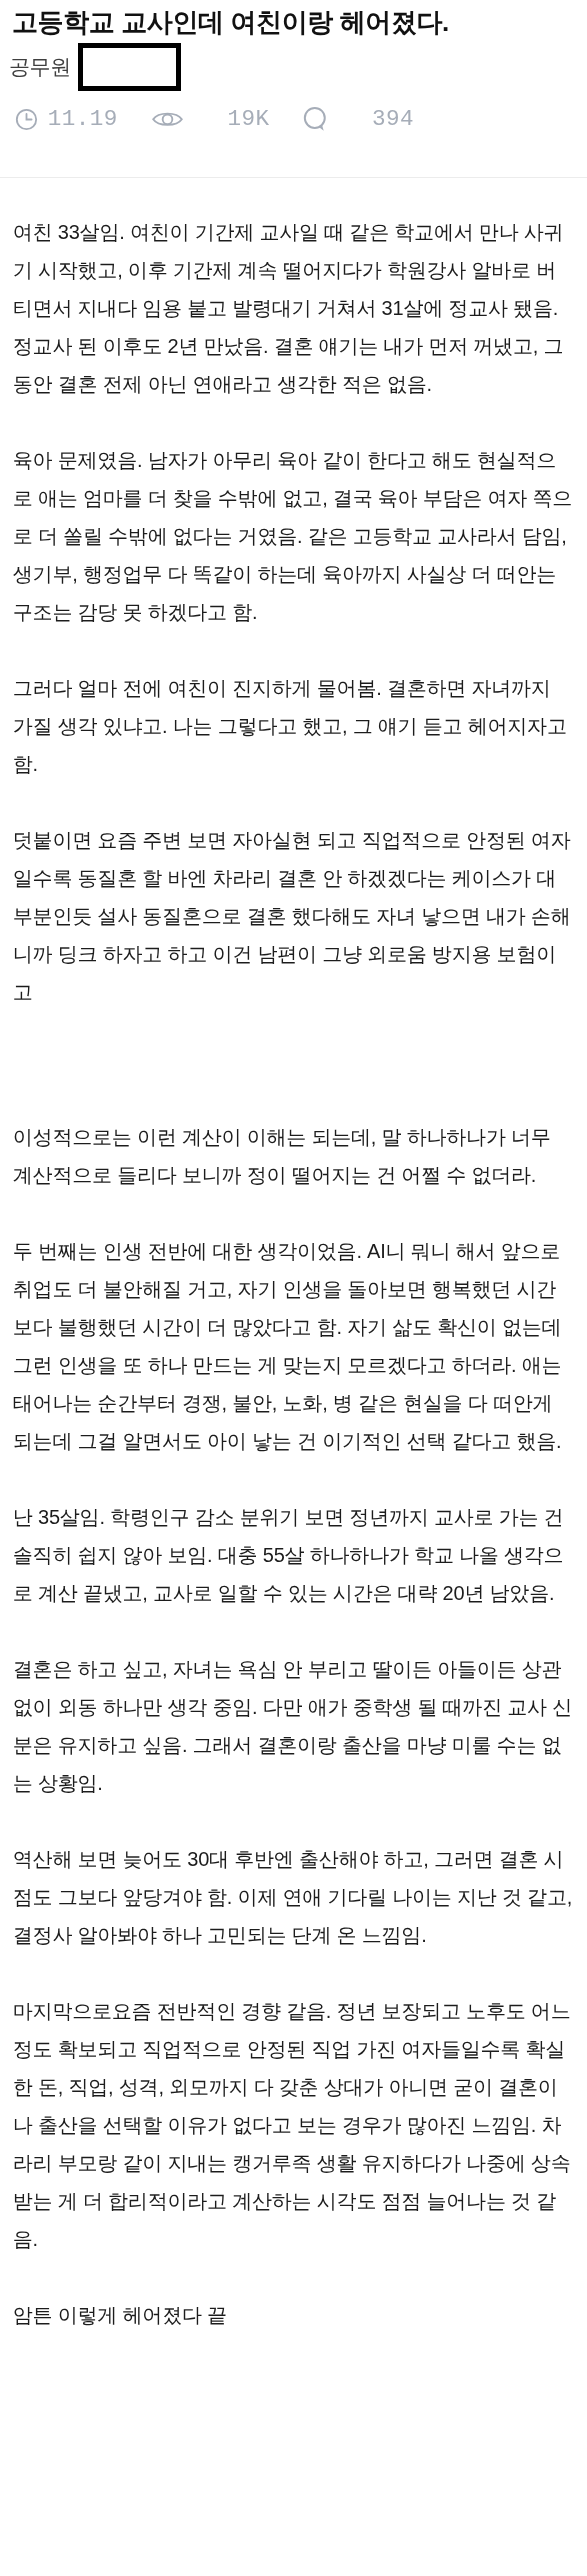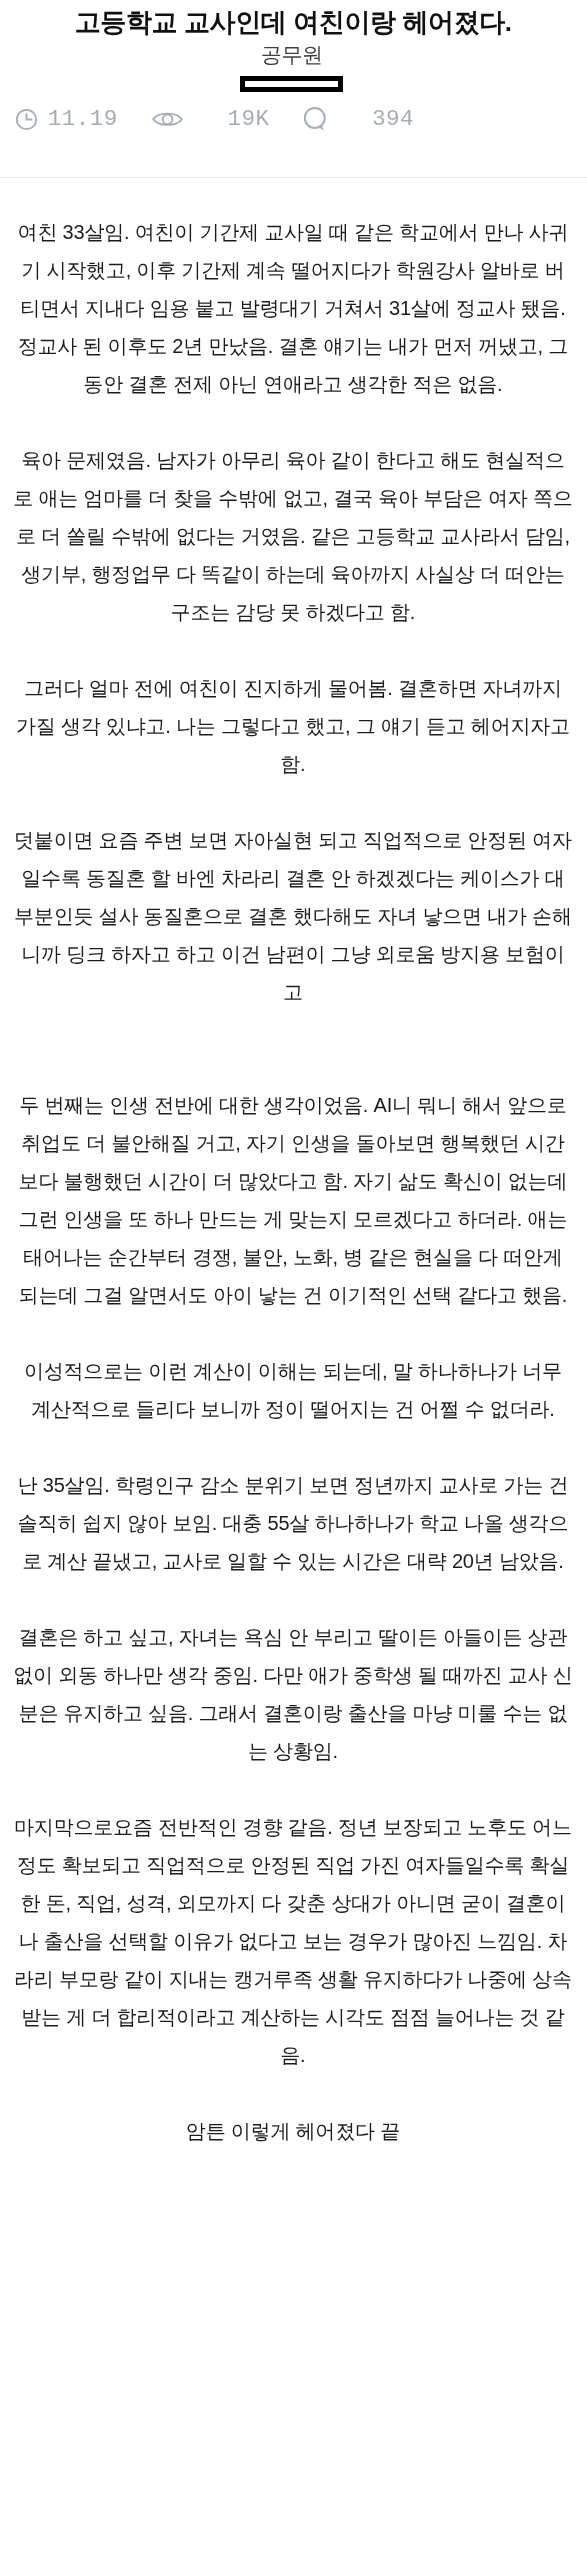--- a/index.html
+++ b/index.html
@@ -4,38 +4,37 @@
 <style>
   html, body { margin: 0; padding: 0; background: #ffffff; }
   body {
     width: 588px;
     height: 2576px;
     font-family: "Liberation Sans", "DejaVu Sans", sans-serif;
     color: #1c1c1c;
     overflow: hidden;
     position: relative;
   }
-  .page { width: 588px; text-align: center; }
+  .page { width: 588px; }
 
   .title {
     margin: 4.5px 13.6px 0 12px;
     font-size: 26px;
     line-height: 35px;
     font-weight: 700;
     color: #111111;
     letter-spacing: -0.4px;
   }
 
   .author-row {
     display: flex;
     align-items: center;
     margin: 1.5px 13.6px 0 9px;
     height: 51px;
     gap: 6.8px;
-    flex-direction: column;
   }
   .author-cat {
     font-size: 21px;
     color: #3f3f3f;
     letter-spacing: -0.4px;
   }
   .redacted {
     width: 93px;
     height: 38px;
     border: 5.3px solid #000000;
@@ -69,21 +68,21 @@
   }
 
   .body {
     padding: 35px 15px 0 12.8px;
     font-size: 20px;
     line-height: 38px;
     color: #1c1c1c;
     letter-spacing: -0.2px;
   }
   .body p { margin: 0 0 38px 0; }
-  .body p.gap-xl { margin-bottom: 75px; }
+  .body p.gap-xl { margin-bottom: 107px; }
   .body p.last { margin-bottom: 0; }
 </style>
 </head>
 <body>
 
 <div class="page">
 
   <h1 class="title">고등학교 교사인데 여친이랑 헤어졌다.</h1>
 
   <div class="author-row">
@@ -119,22 +118,23 @@
 
   </div>
 
   <hr class="divider">
 
   <div class="body">
     <p>여친 33살임. 여친이 기간제 교사일 때 같은 학교에서 만나 사귀기 시작했고, 이후 기간제 계속 떨어지다가 학원강사 알바로 버티면서 지내다 임용 붙고 발령대기 거쳐서 31살에 정교사 됐음. 정교사 된 이후도 2년 만났음. 결혼 얘기는 내가 먼저 꺼냈고, 그동안 결혼 전제 아닌 연애라고 생각한 적은 없음.</p>
     <p>육아 문제였음. 남자가 아무리 육아 같이 한다고 해도 현실적으로 애는 엄마를 더 찾을 수밖에 없고, 결국 육아 부담은 여자 쪽으로 더 쏠릴 수밖에 없다는 거였음. 같은 고등학교 교사라서 담임, 생기부, 행정업무 다 똑같이 하는데 육아까지 사실상 더 떠안는 구조는 감당 못 하겠다고 함.</p>
     <p>그러다 얼마 전에 여친이 진지하게 물어봄. 결혼하면 자녀까지 가질 생각 있냐고. 나는 그렇다고 했고, 그 얘기 듣고 헤어지자고 함.</p>
     <p class="gap-xl">덧붙이면 요즘 주변 보면 자아실현 되고 직업적으로 안정된 여자일수록 동질혼 할 바엔 차라리 결혼 안 하겠겠다는 케이스가 대부분인듯  설사 동질혼으로 결혼 했다해도 자녀 낳으면 내가 손해니까 딩크 하자고 하고 이건 남편이 그냥 외로움 방지용 보험이고</p>
+    <p>이성적으로는 이런 계산이 이해는 되는데, 말 하나하나가 너무 계산적으로 들리다 보니까 정이 떨어지는 건 어쩔 수 없더라.</p>
     <p>두 번째는 인생 전반에 대한 생각이었음. AI니 뭐니 해서 앞으로 취업도 더 불안해질 거고, 자기 인생을 돌아보면 행복했던 시간보다 불행했던 시간이 더 많았다고 함. 자기 삶도 확신이 없는데 그런 인생을 또 하나 만드는 게 맞는지 모르겠다고 하더라. 애는 태어나는 순간부터 경쟁, 불안, 노화, 병 같은 현실을 다 떠안게 되는데 그걸 알면서도 아이 낳는 건 이기적인 선택 같다고 했음.</p>
-    <p>이성적으로는 이런 계산이 이해는 되는데, 말 하나하나가 너무 계산적으로 들리다 보니까 정이 떨어지는 건 어쩔 수 없더라.</p>
     <p>난 35살임. 학령인구 감소 분위기 보면 정년까지 교사로 가는 건 솔직히 쉽지 않아 보임. 대충 55살 하나하나가 학교 나올 생각으로 계산 끝냈고, 교사로 일할 수 있는 시간은 대략 20년 남았음.</p>
     <p>결혼은 하고 싶고, 자녀는 욕심 안 부리고 딸이든 아들이든 상관없이 외동 하나만 생각 중임. 다만 애가 중학생 될 때까진 교사 신분은 유지하고 싶음. 그래서 결혼이랑 출산을 마냥 미룰 수는 없는 상황임.</p>
+    <p>역산해 보면 늦어도 30대 후반엔 출산해야 하고, 그러면 결혼 시점도 그보다 앞당겨야 함. 이제 연애 기다릴 나이는 지난 것 같고, 결정사 알아봐야 하나 고민되는 단계 온 느낌임.</p>
     <p>마지막으로요즘 전반적인 경향 같음. 정년 보장되고 노후도 어느 정도 확보되고 직업적으로 안정된 직업 가진 여자들일수록 확실한 돈, 직업, 성격, 외모까지 다 갖춘 상대가 아니면 굳이 결혼이나 출산을 선택할 이유가 없다고 보는 경우가 많아진 느낌임. 차라리 부모랑 같이 지내는 캥거루족 생활 유지하다가 나중에 상속 받는 게 더 합리적이라고 계산하는 시각도 점점 늘어나는 것 같음.</p>
     <p class="last">암튼 이렇게 헤어졌다 끝</p>
   </div>
 
 </div>
 
 
 </body></html>

